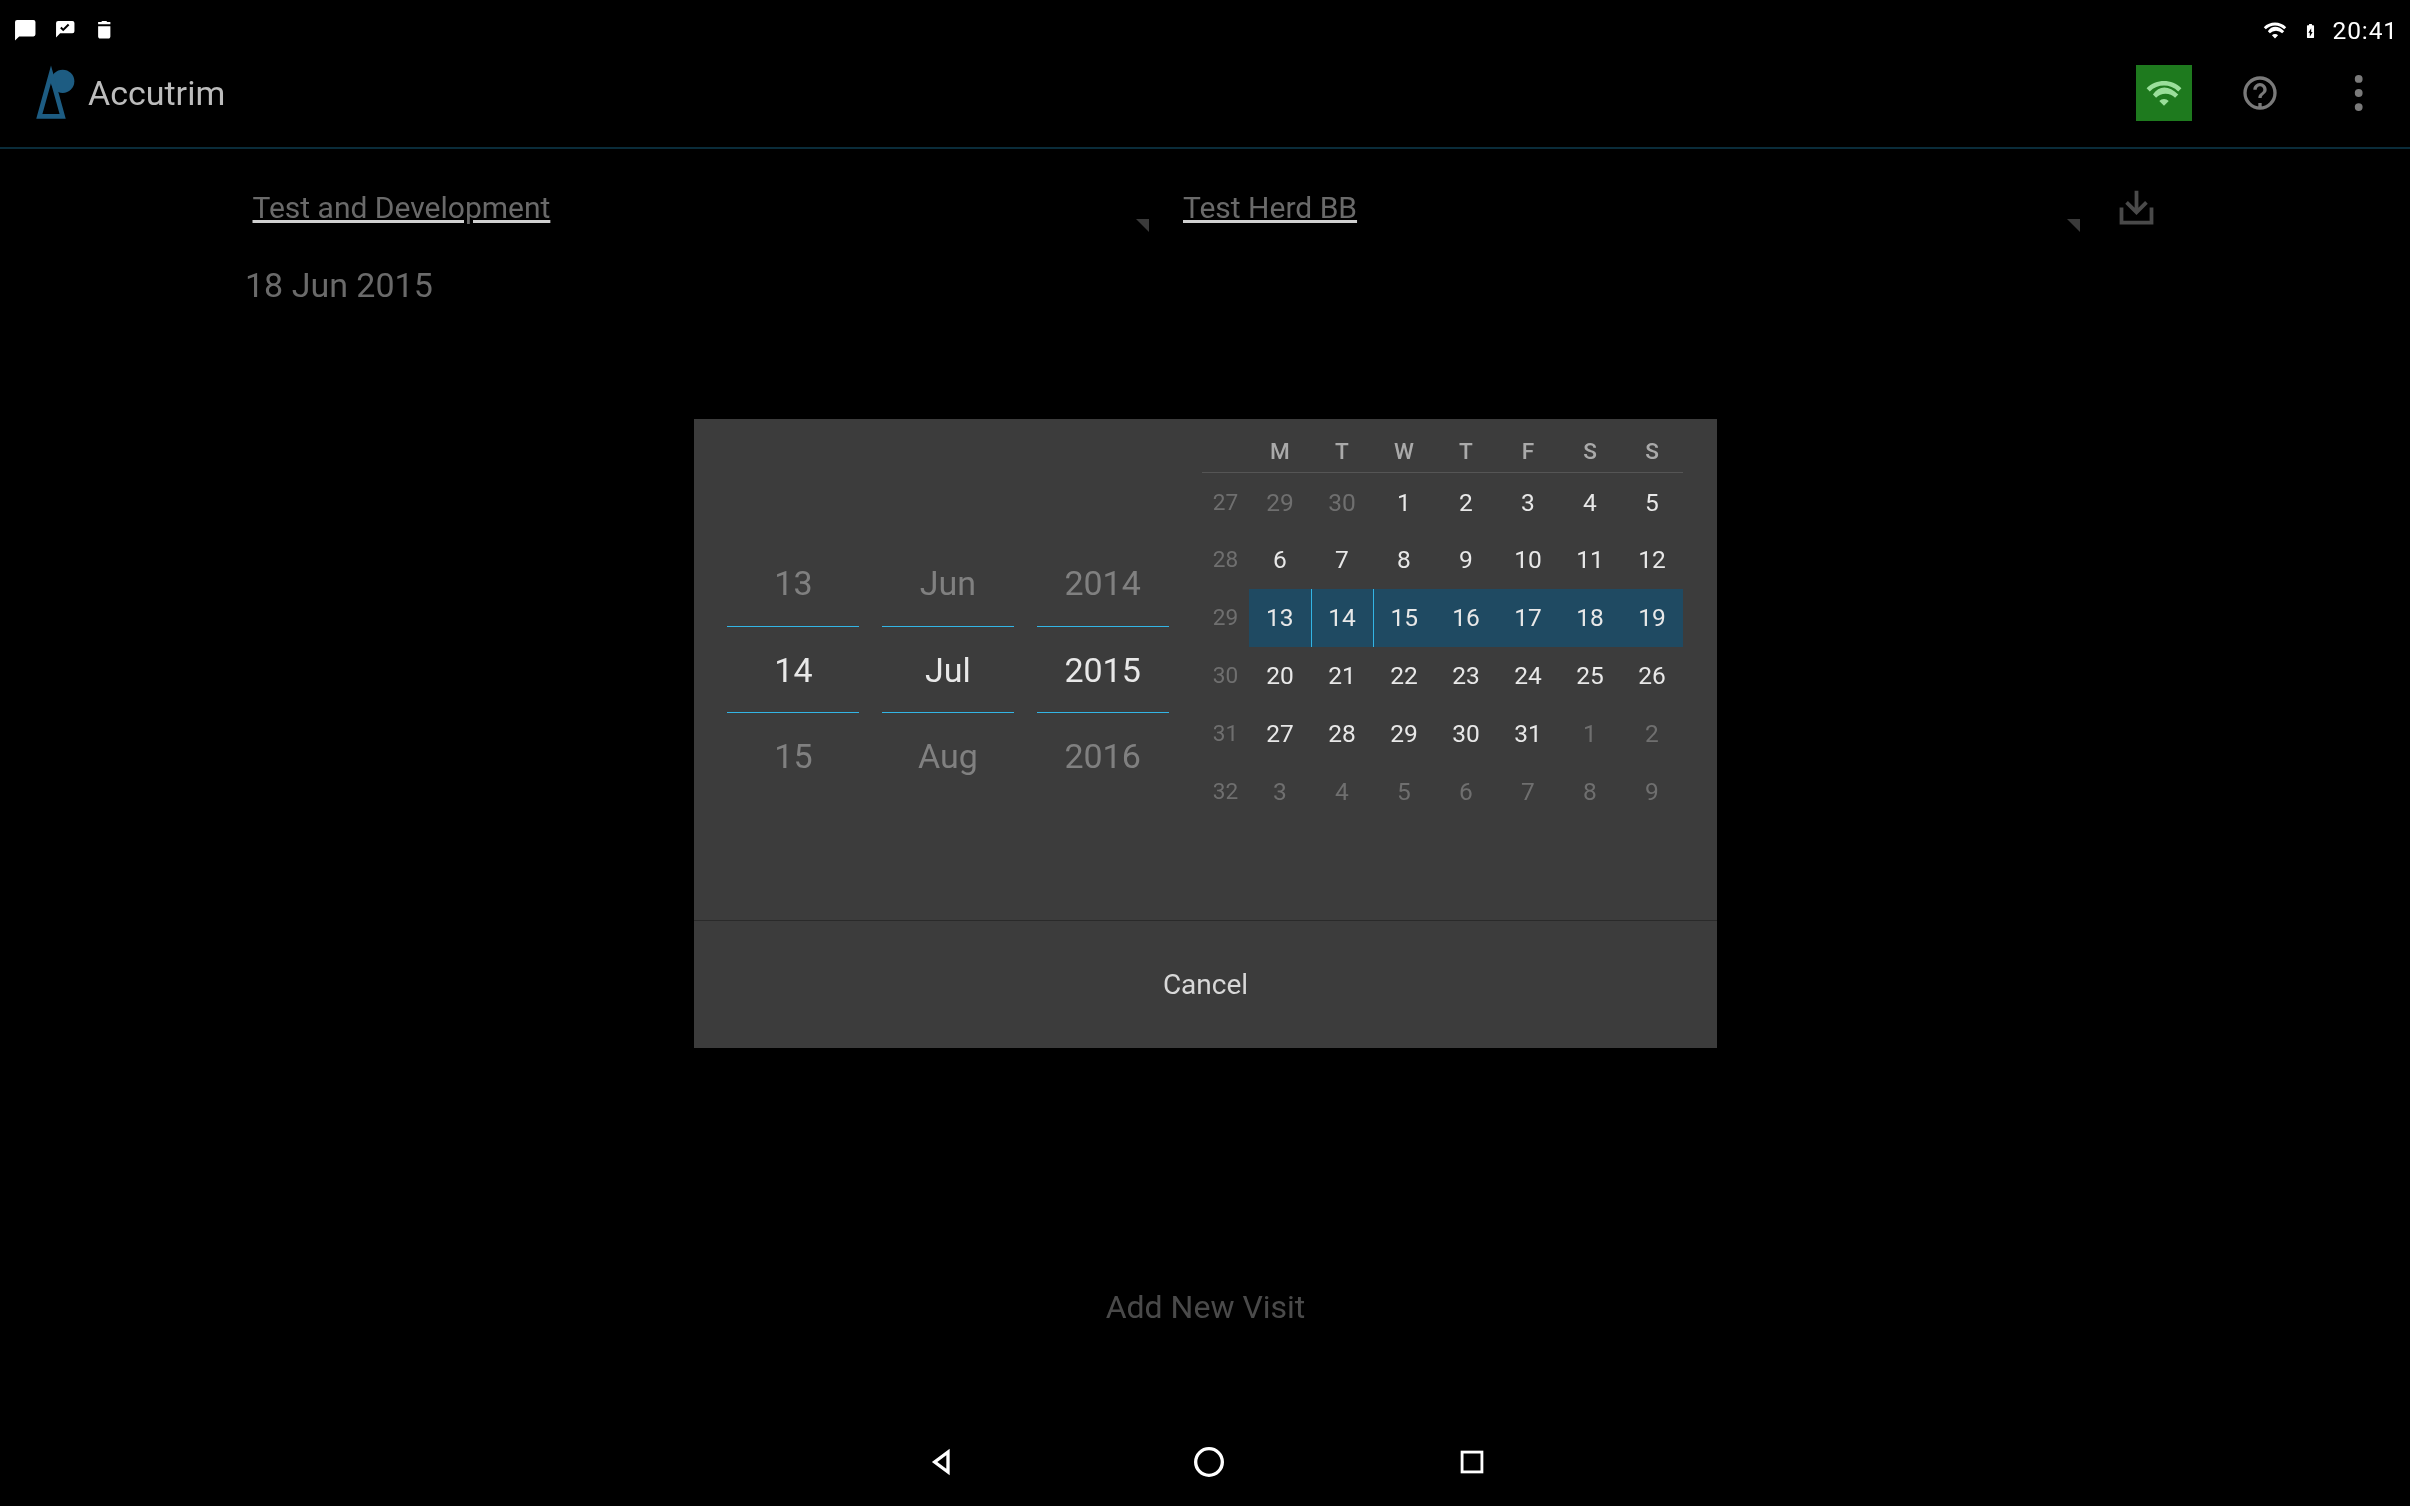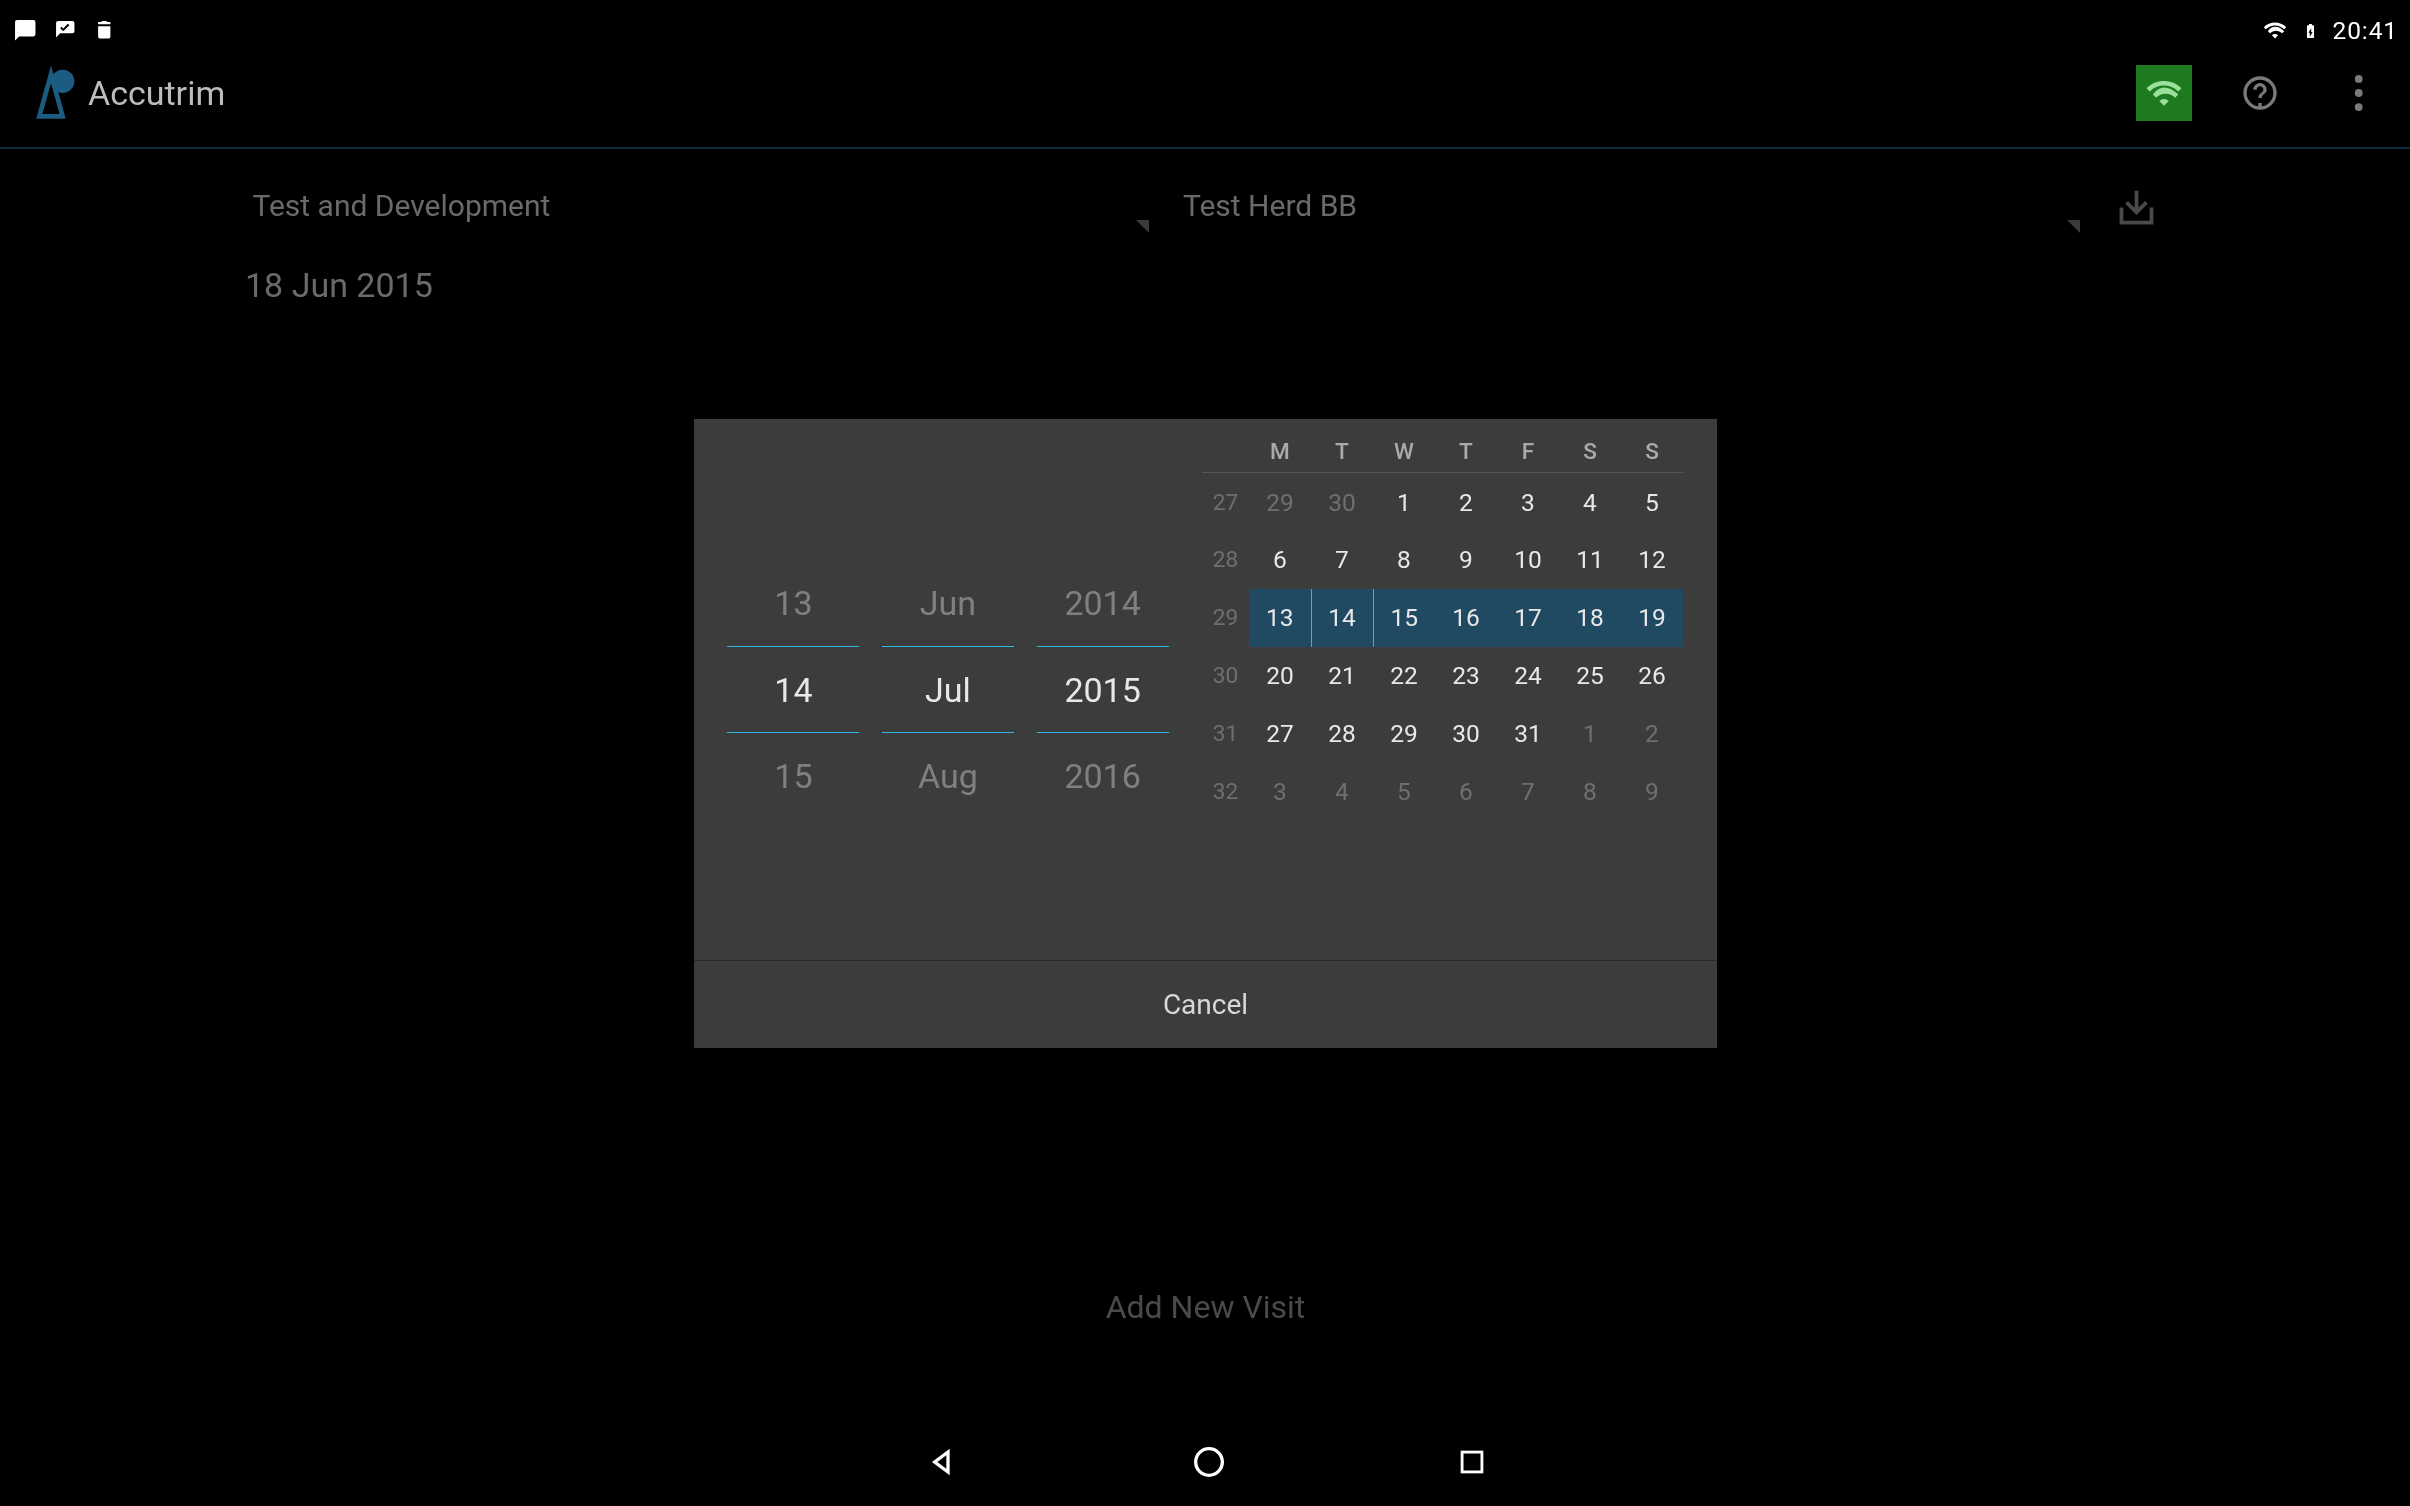--- a/index.html
+++ b/index.html
@@ -15,21 +15,21 @@
   
   .actionbar { position: absolute; top: 41px; left: 0; right: 0; height: 104px; display: flex; align-items: center; padding: 0 22.6px; color: #bcbcbc; }
   .actionbar .title { font-size: 34px; margin-left: 9.4px; }
   .actionbar .spacer { flex: 1; }
   .actionbar .abtn { width: 60px; height: 60px; display: flex; align-items: center; justify-content: center; margin-left: 38px; }
   .wifi-badge { width: 56px; height: 56px; background: #1e7a1e; display: flex; align-items: center; justify-content: center; }
   .divider { position: absolute; top: 147px; left: 0; right: 0; height: 1.9px; background: #114a60; opacity: .6; }
 
   
   .content { position: absolute; top: 149px; left: 0; right: 0; bottom: 113px; padding: 28px 245px 0; }
-  .row { display: flex; gap: 19px; }
+  .row { display: flex; align-items: center; gap: 19px; text-decoration: underline; }
   .sel { position: relative; flex: 1; font-size: 30px; color: #6a6a6a; padding: 11.3px 7.5px; }
   .sel::after { content: ""; position: absolute; right: 7.5px; bottom: 3.8px; width: 0; height: 0; border-left: 13px solid transparent; border-top: 13px solid #3a3a3a; }
   .dlbtn { width: 60px; height: 60px; display: flex; align-items: center; justify-content: center; }
   .tableheads { display: flex; gap: 75px; margin-top: 55px; font-size: 34px; color: #6a6a6a; }
   .tableheads .c2 { margin-left: 132px; }
   .vdate { margin-top: 28px; font-size: 34px; color: #6a6a6a; }
   .addbtn { position: absolute; left: 0; right: 0; bottom: 51px; text-align: center; font-size: 32px; color: #4a4a4a; padding: 17px 8px; }
 
   
   .navbar { position: absolute; left: 0; right: 0; bottom: 0; height: 90px; background: #000; display: flex; align-items: center; justify-content: center; gap: 226px; }
@@ -46,21 +46,21 @@
   table.calt { border-collapse: collapse; width: 100%; table-layout: fixed; }
   table.calt th { font-size: 22.6px; color: #aaa; font-weight: 500; padding: 7.5px 0; }
   table.calt td { text-align: center; font-size: 24.5px; color: #e8e8e8; height: 58px; width: 56px; }
   table.calt td.wk { color: #6f6f6f; font-size: 22.6px; width: 47px; }
   table.calt td.dim { color: #6f6f6f; }
   table.calt th.wk { width: 47px; }
   tr.hdrrow th { border-bottom: 0.9px solid #555; }
   td.range { background: #1f4a62; }
   td.selstart { background: #1f4a62; border-right: 1.9px solid #33b5e5; }
   td.selend { background: #1f4a62; border-right: 1.9px solid #33b5e5; }
-  .dactions { height: 88px; display: flex; border-top: 0.9px solid #2a2a2a; }
+  .dactions { height: 128px; display: flex; border-top: 0.9px solid #2a2a2a; }
   .dactions .dbtn { flex: 1; display: flex; align-items: center; justify-content: center; font-size: 28px; color: #d8d8d8; cursor: pointer; }
   .dactions .dbtn + .dbtn { border-left: 0.9px solid #2a2a2a; }
 
   svg { display: block; }
 </style>
 </head>
 <body>
 
 <div class="screen">
 

